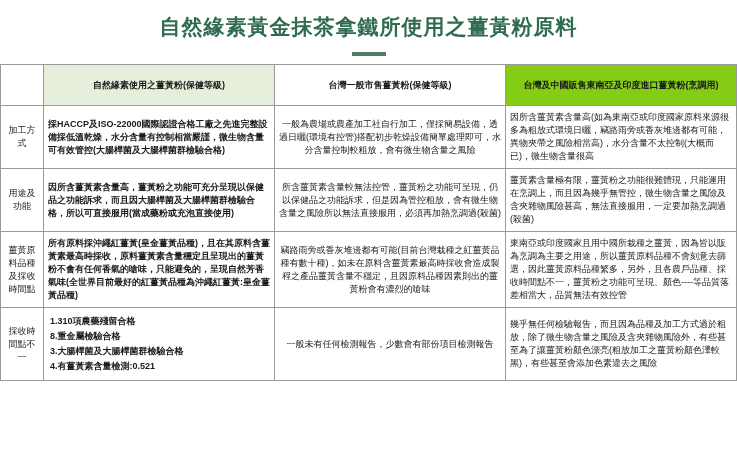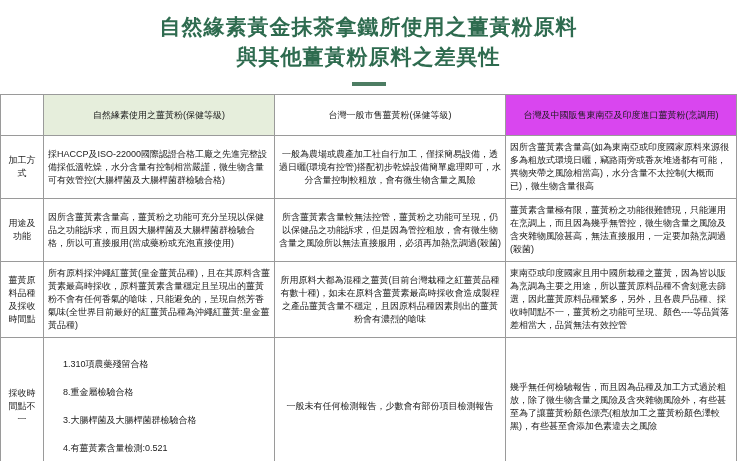--- a/index.html
+++ b/index.html
@@ -54,50 +54,49 @@
   td.rowhead {
     width: 34px;
     text-align: center;
     font-weight: normal;
     font-size: 10px;
     background: #ffffff;
     line-height: 13px;
   }
   td.colhead {
     text-align: center;
-    font-weight: normal;
+    font-weight: bold;
     font-size: 10px;
     height: 30px;
     line-height: 14px;
     margin-top: 40px;
   }
   td.colhead.h1 { background: #e6eedc; }
   td.colhead.h2 { background: #ffffff; }
-  td.colhead.h3 { background: #d946ef; }
+  td.colhead.h3 { background: #84cc16; }
   td.corner {
     border-top: none;
     border-left: none;
     background: #ffffff;
   }
-  td.cell-a { width: 200px; }
+  td.cell-a { width: 200px; font-weight: bold; }
   td.cell-b { width: 200px; text-align: center; }
   td.cell-c { width: 200px; }
   .list p {
-    margin: 15px;
+    margin: 2px;
     line-height: 13px;
   }
 </style>
 </head>
 <body>
 
 <div class="page">
 
   <div class="title-block">
     <div class="title-line">自然緣素黃金抹茶拿鐵所使用之薑黃粉原料</div>
-    <div class="title-line">與其他薑黃粉原料之差異性</div>
     <div class="title-rule"></div>
   </div>
 
   <table class="matrix">
     <tbody>
         <tr>
       <td class="corner rowhead"></td>
       <td class="colhead h1">自然緣素使用之薑黃粉(保健等級)</td>
       <td class="colhead h2">台灣一般市售薑黃粉(保健等級)</td>
       <td class="colhead h3">台灣及中國販售東南亞及印度進口薑黃粉(烹調用)</td>
@@ -113,21 +112,21 @@
     <tr>
       <td class="rowhead">用途及功能</td>
       <td class="cell-a cellbody">因所含薑黃素含量高，薑黃粉之功能可充分呈現以保健品之功能訴求，而且因大腸桿菌及大腸桿菌群檢驗合格，所以可直接服用(當成藥粉或充泡直接使用)</td>
       <td class="cell-b cellbody">所含薑黃素含量較無法控管，薑黃粉之功能可呈現，仍以保健品之功能訴求，但是因為管控粗放，會有微生物含量之風險所以無法直接服用，必須再加熱烹調過(殺菌)</td>
       <td class="cell-c cellbody">薑黃素含量極有限，薑黃粉之功能很難體現，只能運用在烹調上，而且因為幾乎無管控，微生物含量之風險及含夾雜物風險甚高，無法直接服用，一定要加熱烹調過(殺菌)</td>
     </tr>
 
     <tr>
       <td class="rowhead">薑黃原料品種及採收時間點</td>
       <td class="cell-a cellbody">所有原料採沖繩紅薑黃(皇金薑黃品種)，且在其原料含薑黃素最高時採收，原料薑黃素含量穩定且呈現出的薑黃粉不會有任何香氣的嗆味，只能避免的，呈現自然芳香氣味(全世界目前最好的紅薑黃品種為沖繩紅薑黃:皇金薑黃品種)</td>
-      <td class="cell-b cellbody">所用原料大都為混種之薑黃(目前台灣栽種之紅薑黃品種有數十種)，如未在原料含薑黃素最高時採收會造成製程之產品薑黃含量不穩定，且因原料品種因素則出的薑黃粉會有濃烈的嗆味</td>
+      <td class="cell-b cellbody">竊路雨旁或香灰堆邊都有可能(目前台灣栽種之紅薑黃品種有數十種)，如未在原料含薑黃素最高時採收會造成製程之產品薑黃含量不穩定，且因原料品種因素則出的薑黃粉會有濃烈的嗆味</td>
       <td class="cell-c cellbody">東南亞或印度國家且用中國所栽種之薑黃，因為皆以販為烹調為主要之用途，所以薑黃原料品種不會刻意去篩選，因此薑黃原料品種繁多，另外，且各農戶品種、採收時間點不一，薑黃粉之功能可呈現、顏色----等品質落差相當大，品質無法有效控管</td>
     </tr>
 
     <tr>
       <td class="rowhead">採收時間點不一</td>
       <td class="cell-a list">
             <p>1.310項農藥殘留合格</p>
             <p>8.重金屬檢驗合格</p>
             <p>3.大腸桿菌及大腸桿菌群檢驗合格</p>
             <p>4.有薑黃素含量檢測:0.521</p>

